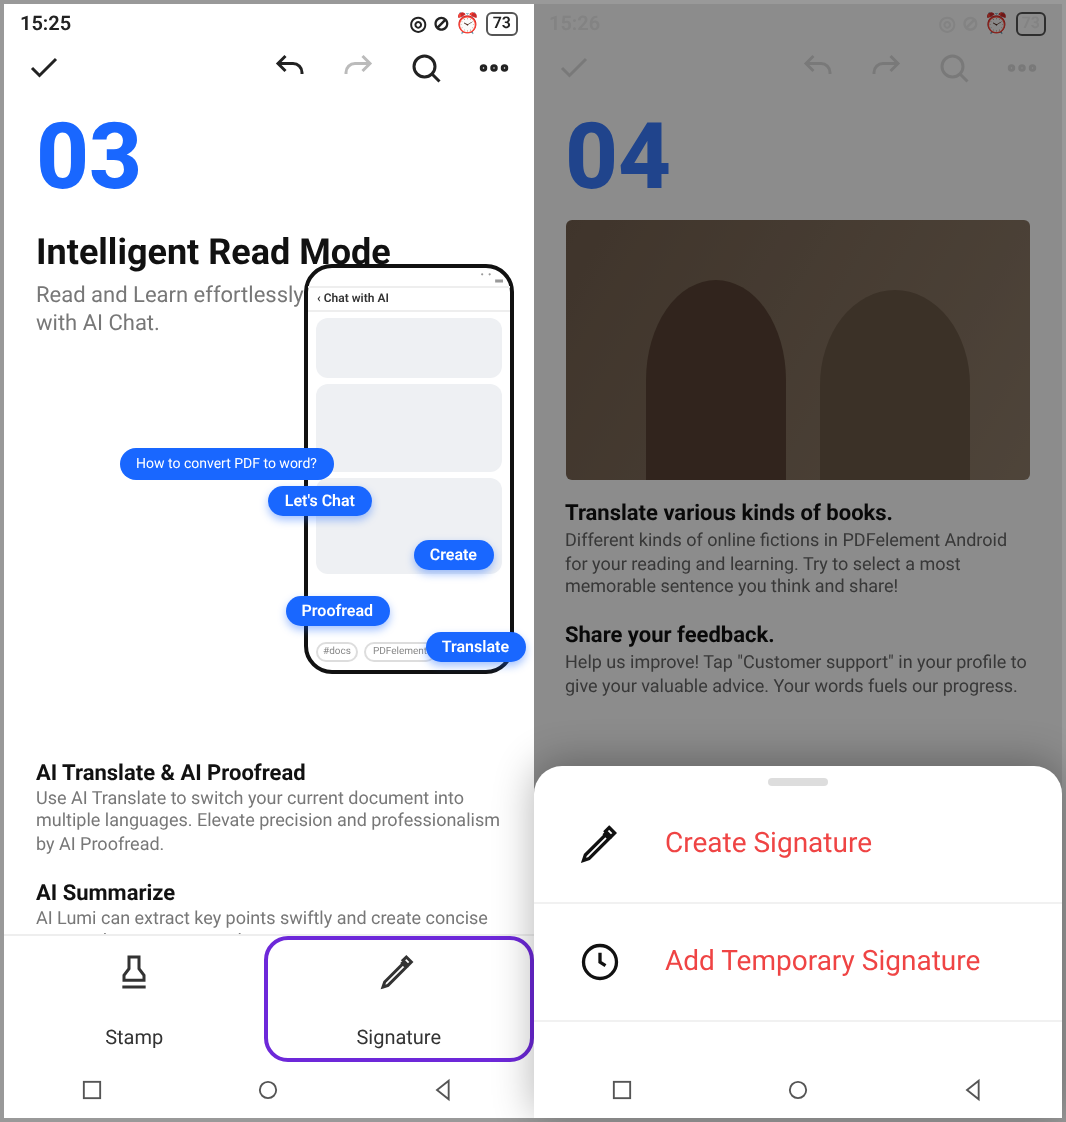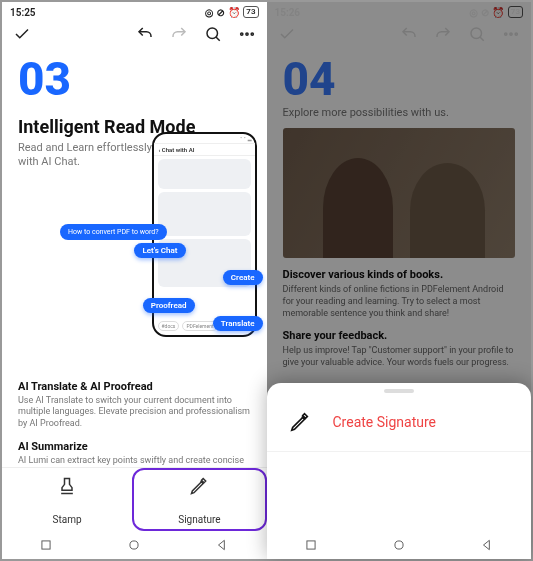--- a/index.html
+++ b/index.html
@@ -22,21 +22,21 @@
   .pgsub { font-size:11px; color:#777; margin-top:4px; max-width:140px; line-height:1.3;}
   .phone-mock { position:absolute; right:10px; top:84px; width:105px; height:205px; border:2px solid #111; border-radius:14px; background:#fff;}
   .pm-bar { height:10px; border-bottom:1px solid #eee; display:flex; justify-content:flex-end; padding:1px 3px; gap:2px;}
   .pm-bar span{ font-size:5px; color:#999;}
   .pm-head { font-size:6px; padding:2px 5px; border-bottom:1px solid #eee; color:#333; font-weight:600;}
   .pm-gray { background:#eef0f3; border-radius:6px; margin:3px 4px; height:30px;}
   .pm-gray2 { background:#eef0f3; border-radius:6px; margin:3px 4px; height:44px;}
   .pm-blue-big { position:absolute; background:#1967ff; color:#fff; font-size:7px; padding:4px 8px; border-radius:8px; top:176px; right:100px;}
   .chip { position:absolute; background:#1967ff; color:#fff; font-size:8px; padding:3px 8px; border-radius:10px; font-weight:600; box-shadow:0 2px 4px rgba(25,103,255,0.4);}
   .chip.lets { top:195px; right:81px;}
-  .chip.create { top:222px; right:4px;}
+  .chip.create { top:222px; right:20px;}
   .chip.proof { top:250px; right:72px;}
   .chip.translate { top:268px; right:4px;}
   .pm-bottom { position:absolute; bottom:4px; left:4px; right:4px; display:flex; gap:3px;}
   .pm-pill { flex:0 0 auto; font-size:5px; border:1px solid #ddd; border-radius:6px; padding:1px 3px; color:#888;}
   .pm-send { margin-left:auto; width:10px; height:10px; background:#1967ff; border-radius:50%;}
   .features { margin-top:210px; padding-bottom:6px;}
   .ft { font-size:11px; font-weight:700; color:#111; margin-top:10px;}
   .fd { font-size:9px; color:#777; line-height:1.3; margin-top:2px;}
   .bottom-tabs { display:flex; border-top:1px solid #eee; }
   .btab { flex:1; display:flex; flex-direction:column; align-items:center; justify-content:center; padding:6px 0 4px 0; gap:18px; font-size:10px; color:#333;}
@@ -234,45 +234,51 @@
               <circle cx="5" cy="12" r="1.5"></circle>
               <circle cx="12" cy="12" r="1.5"></circle>
               <circle cx="19" cy="12" r="1.5"></circle>
             </svg>
           </span>
       </div>
     </div>
 
     <div class="content">
       <div class="pgnum">04</div>
-      <div class="pgsub" style="max-width:none">Explore more possibilities with us.</div>
 
       <div class="photo">
         <div class="person p1"></div>
         <div class="person p2"></div>
       </div>
 
-      <div class="section-h">Discover various kinds of books.</div>
+      <div class="section-h">Translate various kinds of books.</div>
       <div class="section-d">Different kinds of online fictions in PDFelement Android for your reading and learning. Try to select a most memorable sentence you think and share!</div>
       <div class="section-h">Share your feedback.</div>
       <div class="section-d">Help us improve! Tap "Customer support" in your profile to give your valuable advice. Your words fuels our progress.</div>
     </div>
 
     <div class="over"></div>
 
     <div class="sheet">
       <div class="grab"></div>
       <div class="sheet-item">
         <svg viewBox="0 0 24 24">
             <path d="M3 21l3-1 11-11-2-2L4 18z"></path>
             <path d="M14 6l3 3"></path>
             <path d="M17 3l3 3-2 2-3-3z"></path>
           </svg>
         <span>Create Signature</span>
       </div>
+      <div class="sheet-item">
+        <svg viewBox="0 0 24 24">
+            <circle cx="12" cy="12" r="9"></circle>
+            <path d="M12 7v5l3 2"></path>
+          </svg>
+        <span>Add Temporary Signature</span>
+      </div>
     </div>
 
     <div class="navbar">
       <span>
           <svg viewBox="0 0 24 24">
             <rect x="5" y="5" width="14" height="14"></rect>
           </svg>
         </span>
       <span>
           <svg viewBox="0 0 24 24">

